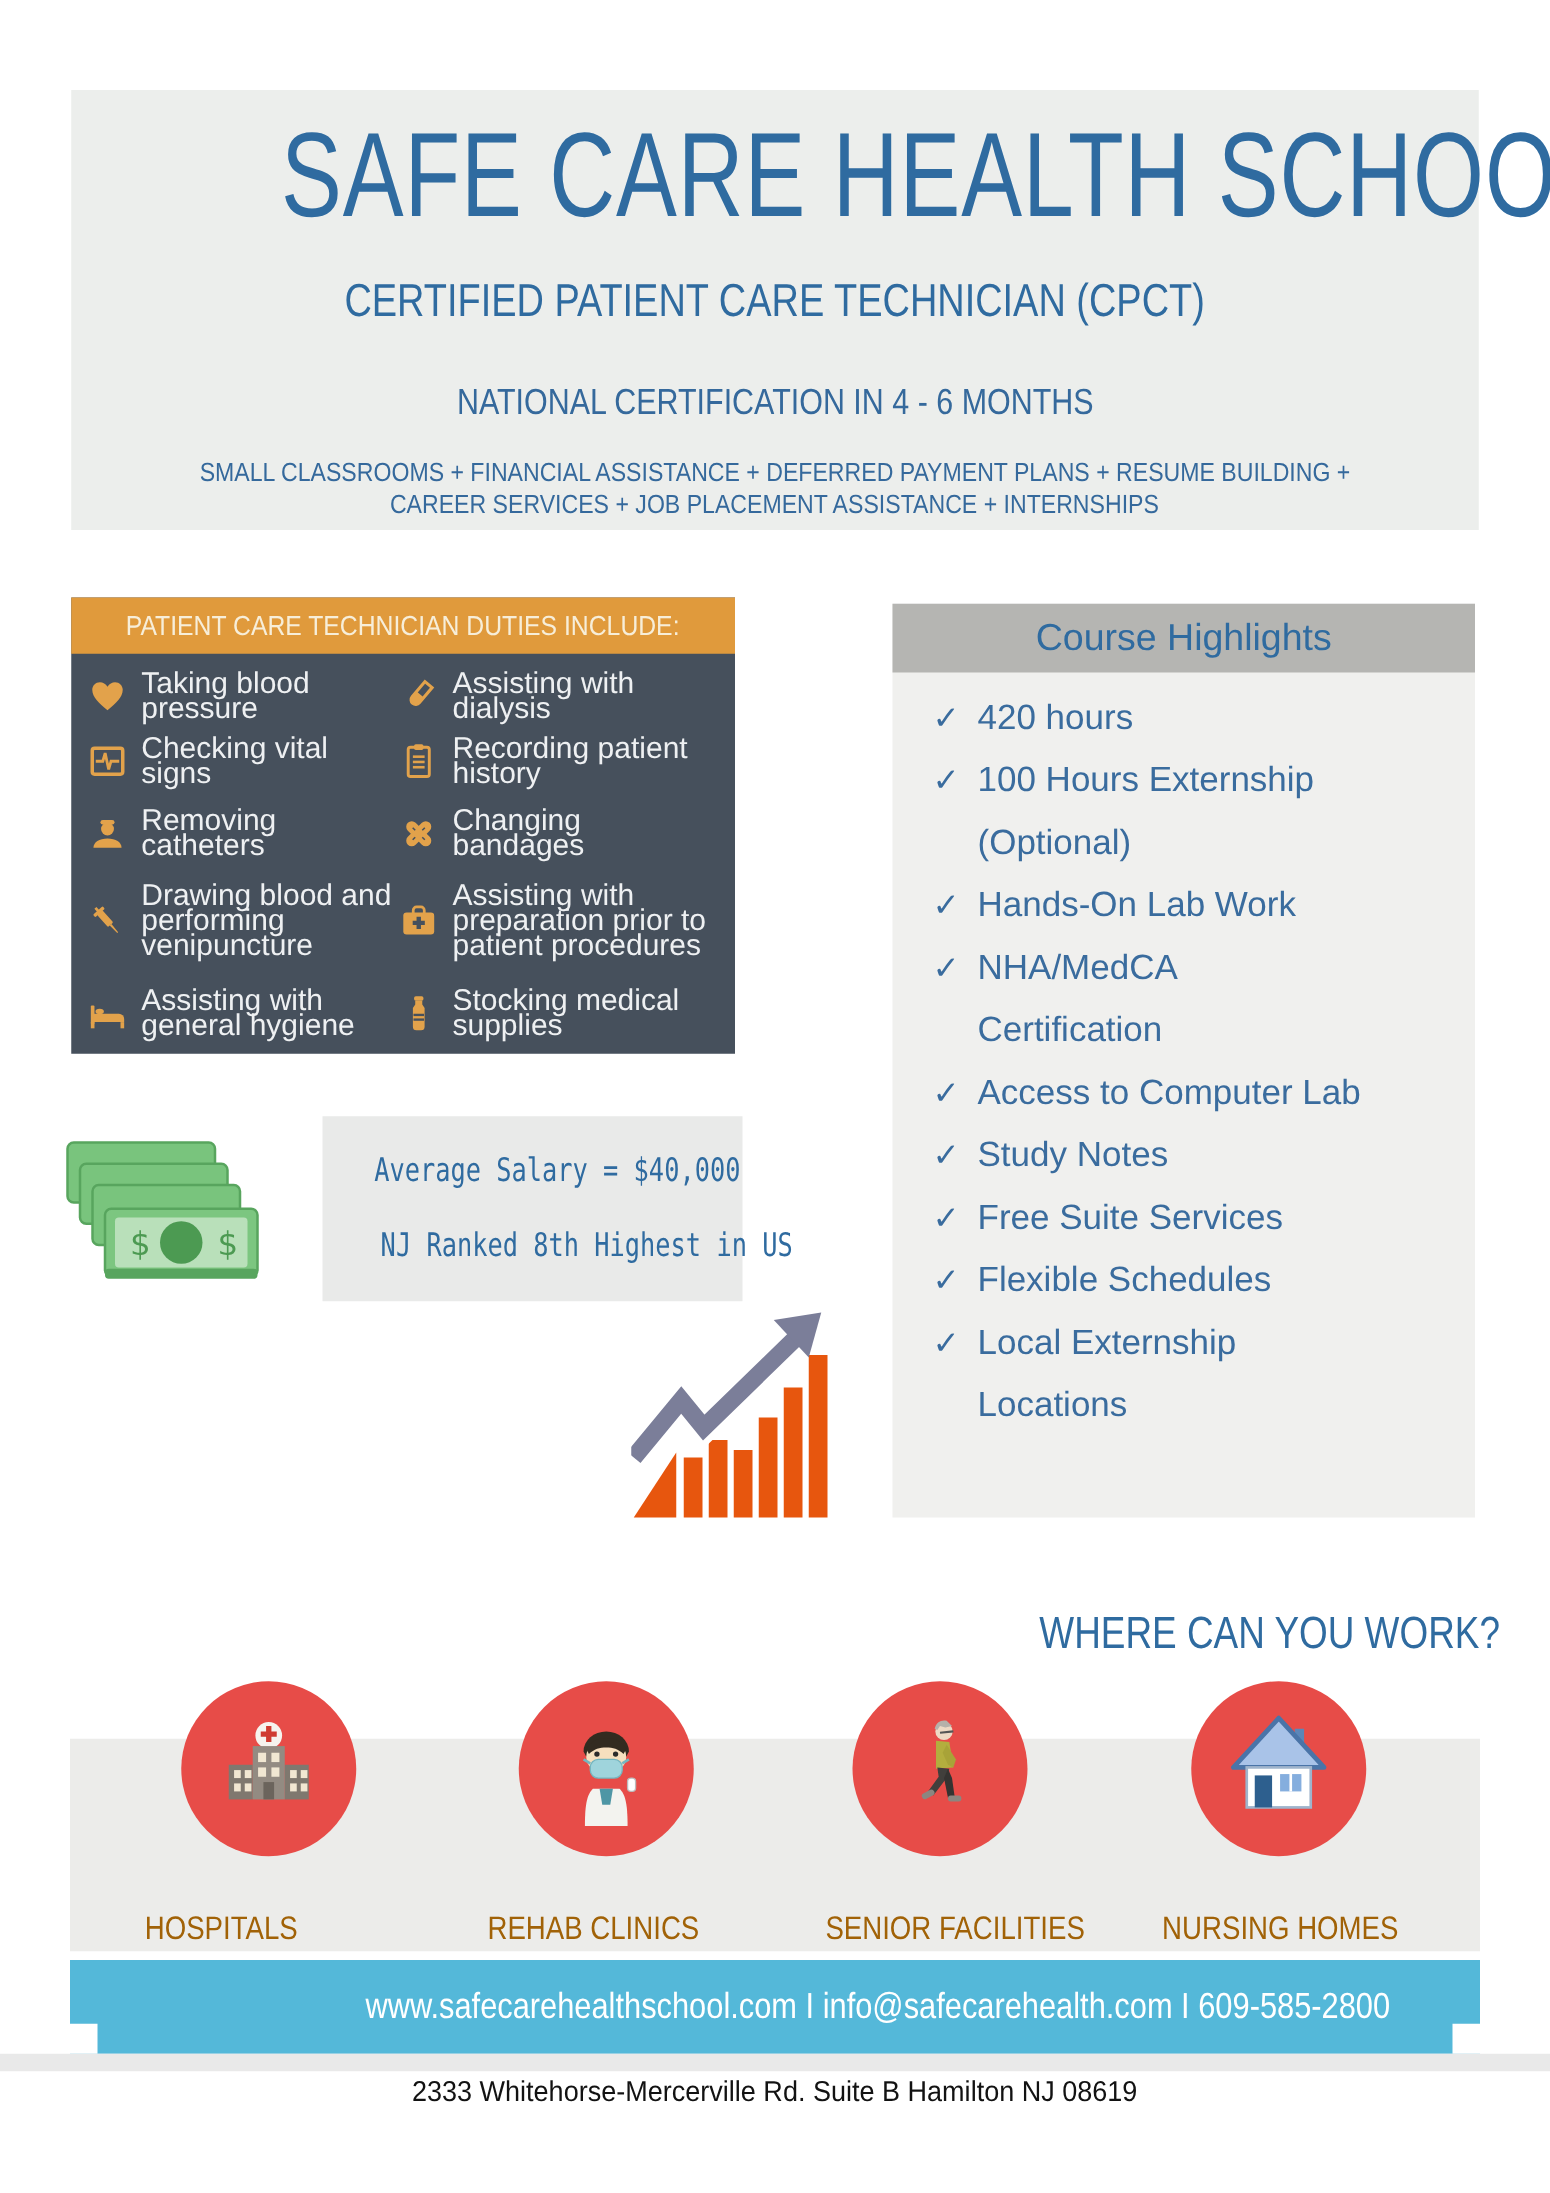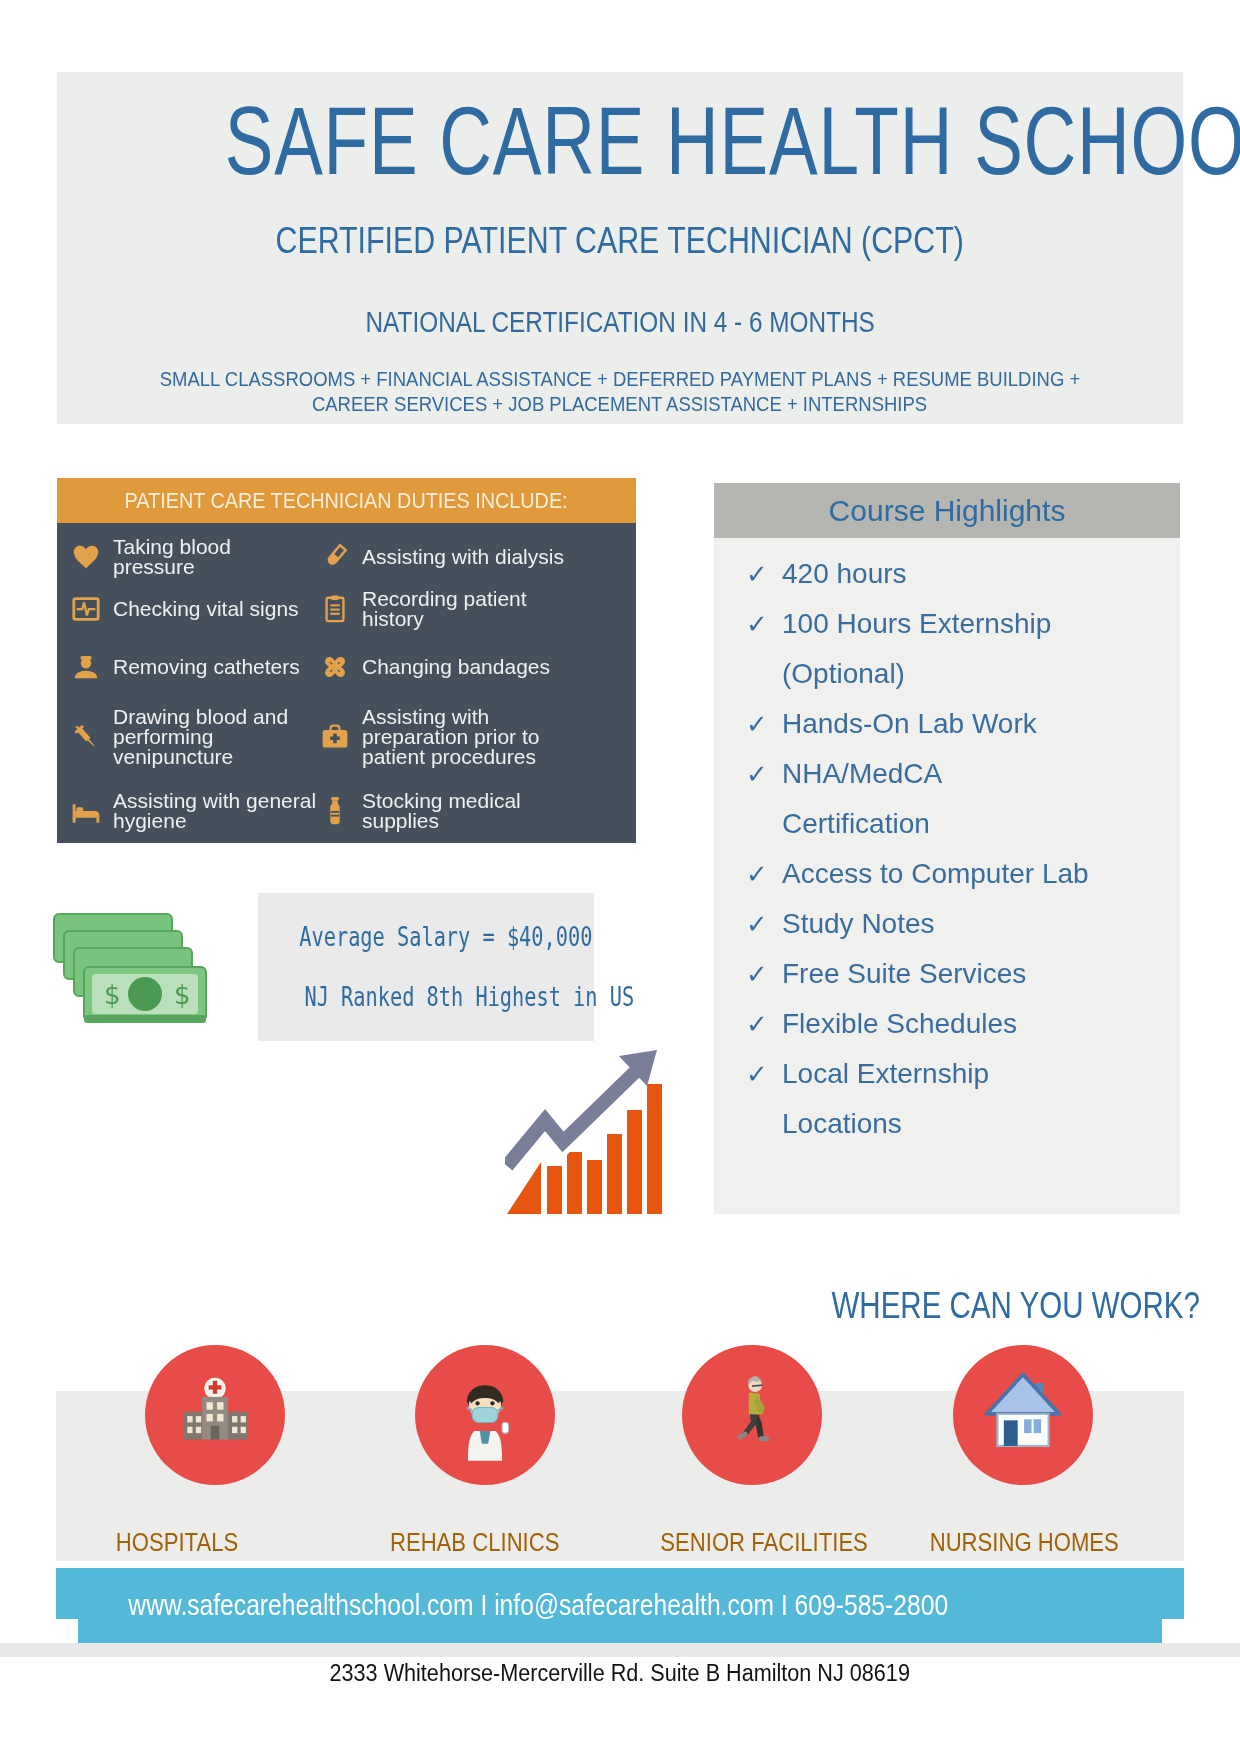--- a/index.html
+++ b/index.html
@@ -14,29 +14,29 @@
   .school-name{left:57px;top:86px;width:1126px;color:#2f6ba0;font-size:96px;font-weight:400;letter-spacing:1px;}
   .school-name .cond{transform:scaleX(0.76);}
   .program-title{left:57px;top:220px;width:1126px;color:#2f6ba0;font-size:37px;}
   .program-title .cond{transform:scaleX(0.82);}
   .cert-title{left:57px;top:306px;width:1126px;color:#35699c;font-size:29px;}
   .cert-title .cond{transform:scaleX(0.84);}
   .features{left:57px;top:366px;width:1126px;color:#35699c;font-size:21px;line-height:25px;}
   .features .cond{transform:scaleX(0.88);}
 
   
-  .duties-box{left:57px;top:478px;width:531px;height:365px;background:#46505c;padding-left:48px;}
+  .duties-box{left:57px;top:478px;width:531px;height:365px;background:#46505c;}
   .duties-header{position:absolute;left:0;top:0;width:100%;height:45px;background:#e09a3c;
                  color:#f7eed9;font-size:22px;line-height:45px;text-align:center;}
   .duties-grid{position:absolute;left:12px;top:53px;width:507px;display:grid;
                grid-template-columns:249px 258px;grid-template-rows:52px 52px 64px 76px 72px;}
   .duty{display:flex;align-items:center;}
   .dicon{flex:0 0 34px;width:34px;height:34px;margin-right:10px;display:flex;align-items:center;justify-content:center;}
   .dicon svg{width:30px;height:30px;}
-  .dlabel{color:#eef0f2;font-size:21px;line-height:20px;}
+  .dlabel{color:#eef0f2;font-size:24px;line-height:20px;}
   .duty.c1 .dlabel{width:205px;}
   .duty.c2 .dlabel{width:213px;}
 
   
   .hl-box{left:714px;top:483px;width:466px;height:731px;background:#f0f0ee;}
   .hl-header{position:absolute;left:0;top:0;width:100%;height:55px;background:#b5b5b2;
              color:#2f6ba0;font-size:30px;line-height:55px;text-align:center;}
   .hl-list{position:absolute;left:32px;top:66px;width:348px;list-style:none;margin:0;padding:0;
            color:#3a6c9e;font-size:28px;line-height:50px;}
   .hl-list li{position:relative;padding-left:36px;}
@@ -61,21 +61,21 @@
   .work-title .cond{transform:scaleX(0.82);}
   .gray-band{left:56px;top:1391px;width:1128px;height:170px;background:#ececea;}
   .place-circle{width:140px;height:140px;border-radius:50%;background:#e74c48;top:1345px;
                 display:flex;align-items:center;justify-content:center;}
   .place-circle svg{width:96px;height:96px;}
   .place-label{top:1527px;width:220px;text-align:left;color:#a16207;font-size:26px;}
   .place-label .cond{transform:scaleX(0.85);}
 
   
   .footer-bar{left:56px;top:1568px;width:1128px;height:75px;background:#54b8d9;
-              color:#ffffff;font-size:29px;line-height:75px;text-align:left;}
+              color:#ffffff;font-size:29px;line-height:75px;text-align:right;}
   .footer-bar .cond{transform:scaleX(0.85);}
   .footer-bar::before,.footer-bar::after{content:"";position:absolute;bottom:0;width:22px;height:24px;background:#ffffff;}
   .footer-bar::before{left:0;}
   .footer-bar::after{right:0;}
   .gray-strip{left:0;top:1643px;width:1240px;height:14px;background:#e9e9e9;}
   .address{left:0;top:1660px;width:1240px;text-align:center;color:#121212;font-size:23px;}
   .address .cond{transform:scaleX(0.94);}
 </style>
 </head>
 <body>

